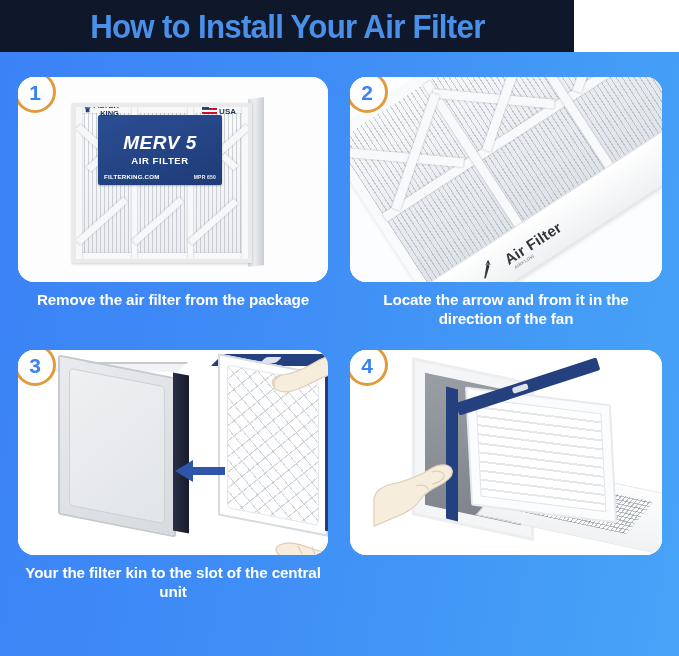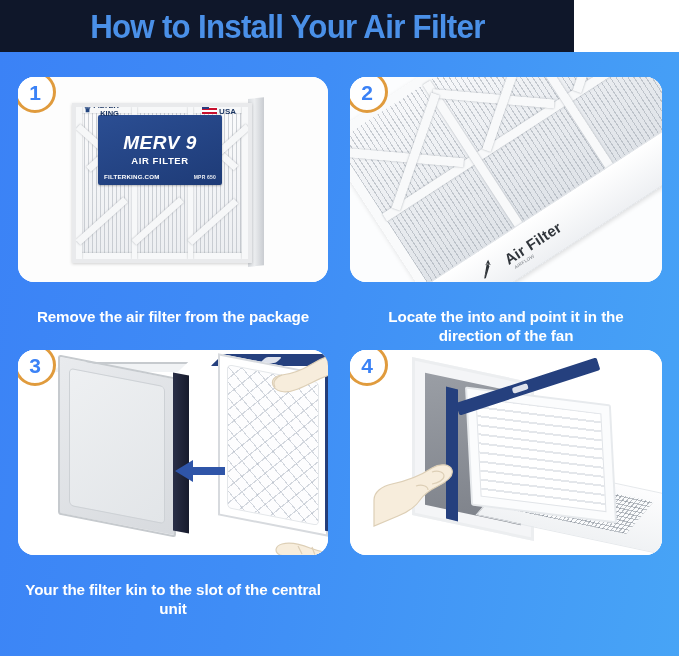--- a/index.html
+++ b/index.html
@@ -60,21 +60,21 @@
     border-radius:50%;
     background:#ffffff;
     border:3px solid #e09b3d;
     display:flex; align-items:center; justify-content:center;
     font-size:21px; font-weight:bold;
     color:#3b82f6;
     z-index:40;
     line-height:1;
   }
   .caption{
-    margin-top:26px;
+    margin-top:9px;
     text-align:center;
     color:#ffffff;
     font-size:15.2px;
     font-weight:bold;
     line-height:1.22;
     padding:0 6px;
     letter-spacing:-0.1px;
   }
 
   
@@ -366,21 +366,21 @@
                       </span>
                     </div>
                     <div class="fp-usa">
                       <span class="fp-flag"></span>
                       <span class="fp-usa-txt">
                         <span class="fp-made">MADE IN</span>
                         <span class="fp-usa-big">USA</span>
                       </span>
                     </div>
                   </div>
-                  <div class="fp-merv">MERV 9</div>
+                  <div class="fp-merv">MERV 5</div>
                   <div class="fp-af">AIR FILTER</div>
                   <div class="fp-footrow">
                     <span>FILTERKING.COM</span>
                     <span class="fp-mpr">MPR 650</span>
                   </div>
                 </div>
               </div>
             </div>
           </div>
           <div class="badge">1</div>
@@ -410,21 +410,21 @@
                     <path d="M3 21 L17 9 L18 11 L5 22 Z" fill="#2e3338"></path>
                   </svg>
                 </span>
                 <span class="f2-text">Air Filter</span>
                 <span class="f2-sub">AIRFLOW</span>
               </div>
             </div>
           </div>
           <div class="badge">2</div>
         </div>
-        <div class="caption">Locate the into and point it in the direction of the fan</div>
+        <div class="caption">Locate the arrow and from it in the direction of the fan</div>
       </div>
 
       <div class="step step-3">
         <div class="card">
           <div class="p3">
             <div class="u3-top"></div>
             <div class="u3-unit"></div>
             <div class="u3-side"></div>
 
             <div class="u3-topblue"></div>

